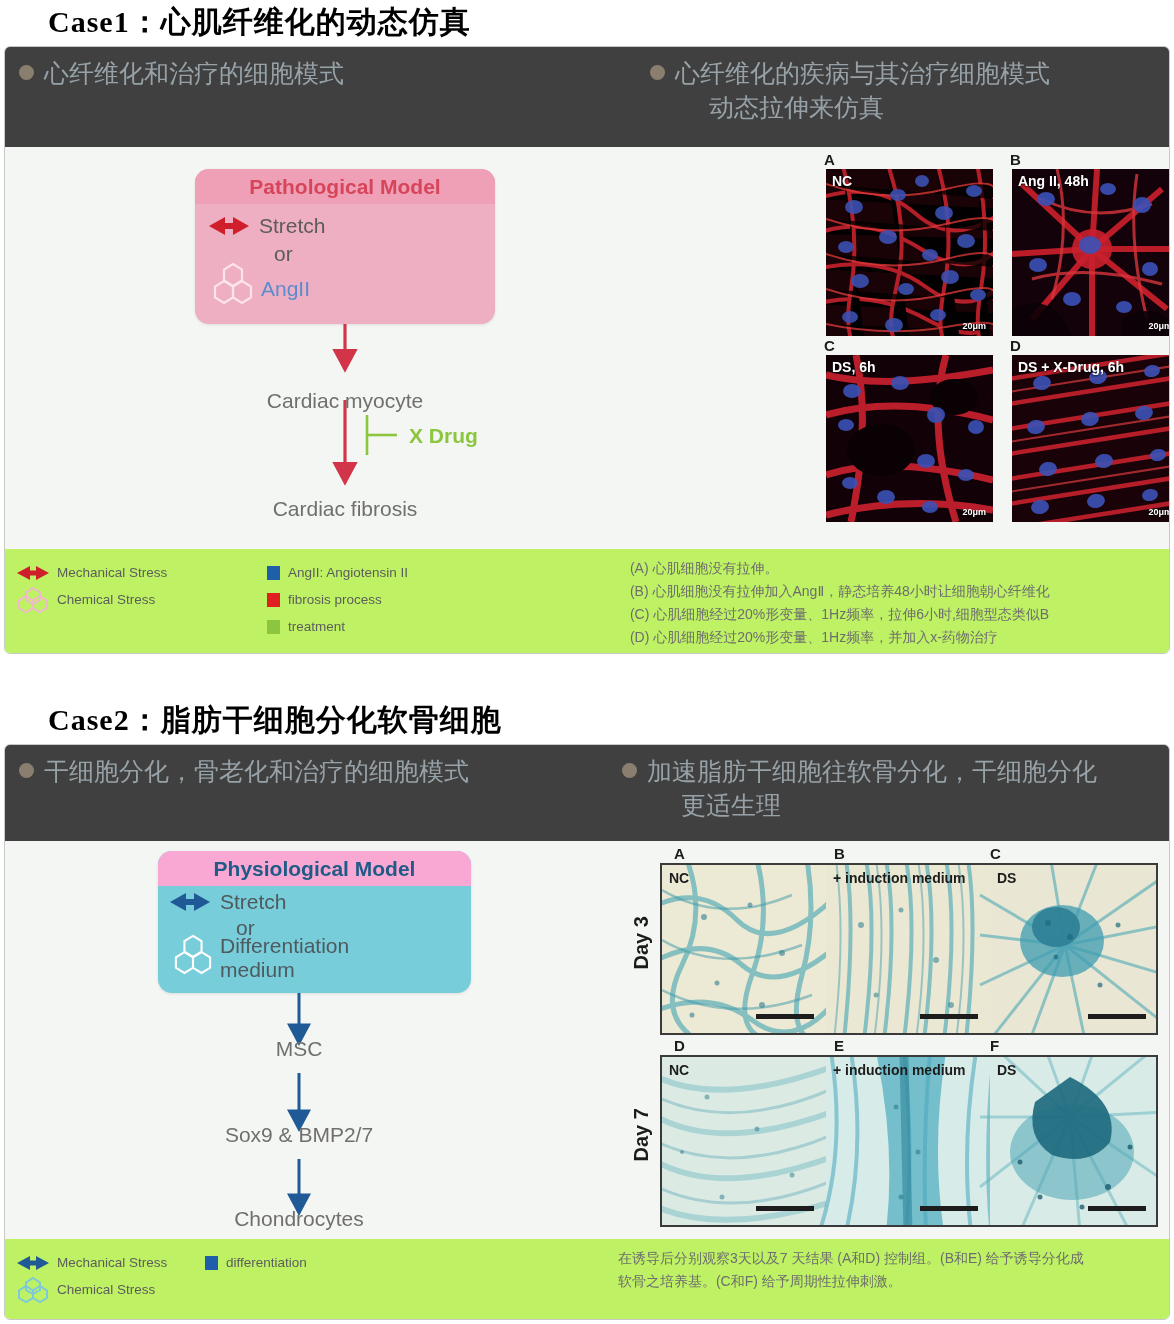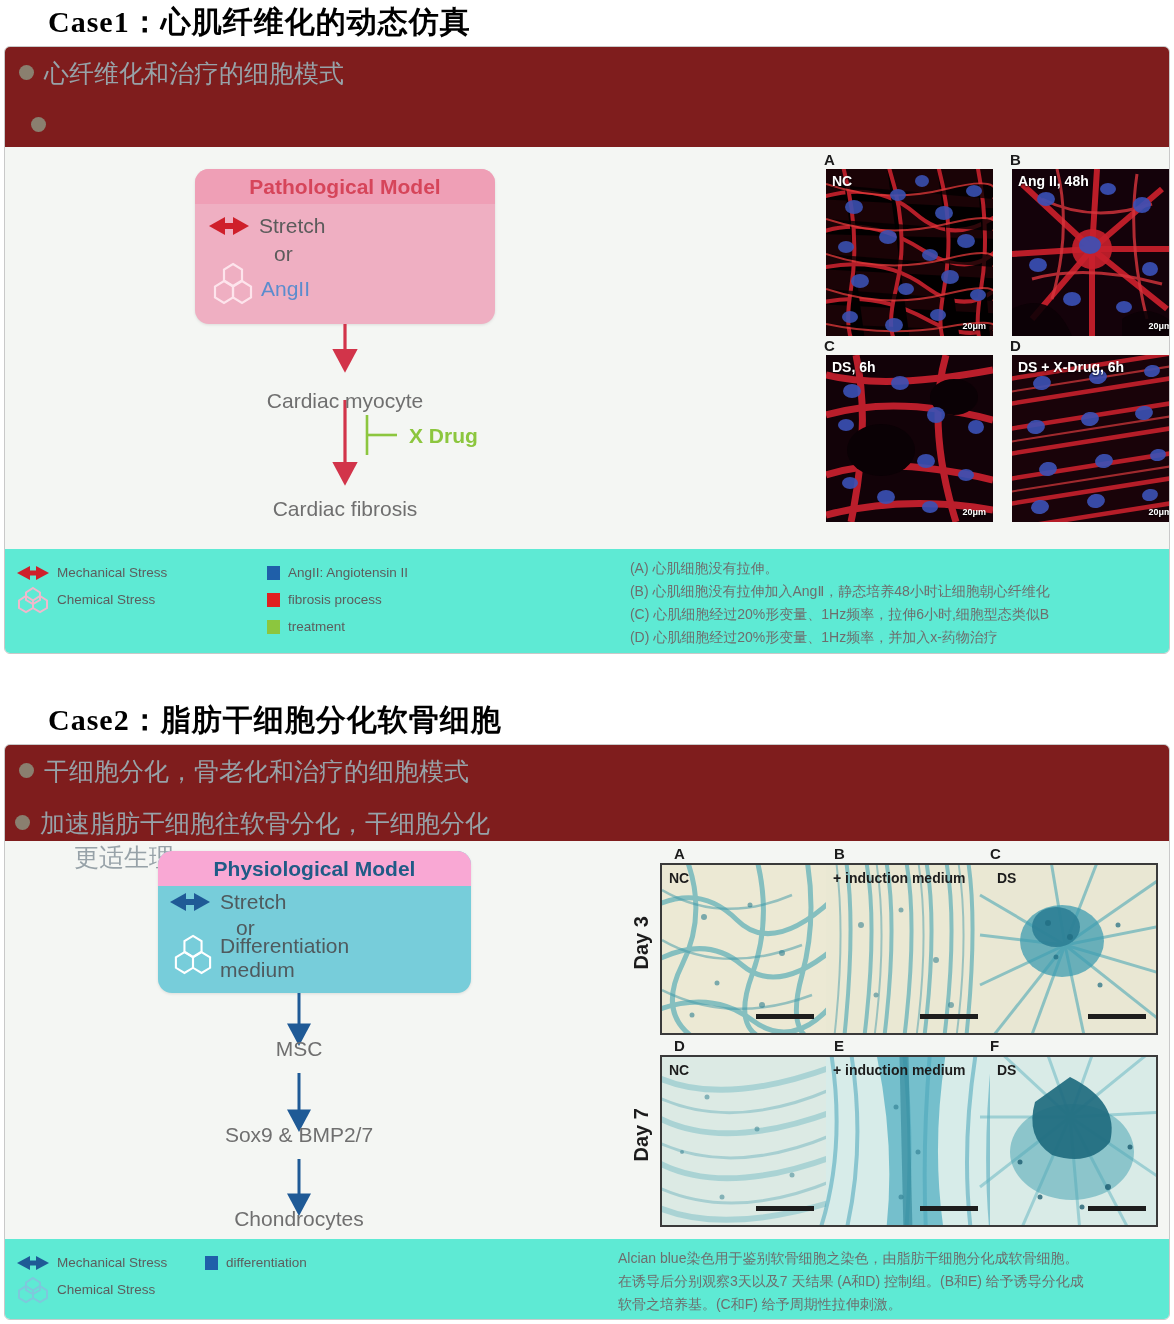--- a/index.html
+++ b/index.html
@@ -26,24 +26,23 @@
   
   .card{
     position:relative;
     border:1px solid #c9c9c9;
     border-radius:6px;
     background:#f4f6f3;
     overflow:hidden;
     box-sizing:border-box;
   }
   .card-header{
-    background:#7f1d1d;
+    background:#404040;
     display:flex;
     box-sizing:border-box;
-    flex-direction:column;
   }
   .hdr-col{
     display:flex;
     align-items:flex-start;
     padding:10px 6px 8px 14px;
     box-sizing:border-box;
   }
   .bullet{
     width:15px;height:15px;border-radius:50%;
     background:#8a7f6f;
@@ -58,21 +57,21 @@
   }
 
   
   .card-body{display:flex;box-sizing:border-box;background:#f4f6f3;}
   .body-left{position:relative;box-sizing:border-box;}
   .body-right{position:relative;box-sizing:border-box;}
 
   
   .legend-strip{
     display:flex;
-    background:#5eead4;
+    background:#bef264;
     box-sizing:border-box;
   }
   .legend-left{display:flex;padding:10px 0 10px 12px;box-sizing:border-box;}
   .legend-col{display:flex;flex-direction:column;}
   .legend-row{display:flex;align-items:center;height:27px;}
   .legend-label{font-size:13.5px;color:#5d5d5d;margin-left:8px;white-space:nowrap;}
   .sw{width:13px;height:14px;flex:0 0 auto;}
   .legend-right{
     padding:8px 10px 8px 6px;
     box-sizing:border-box;
@@ -172,20 +171,24 @@
 
   <div class="card" style="position:absolute;left:4px;top:46px;width:1166px;height:608px;">
 
     <div class="card-header" style="height:100px;">
       <div class="hdr-col" style="width:620px;">
         <span class="bullet"></span>
         <span class="hdr-text">心纤维化和治疗的细胞模式</span>
       </div>
       <div class="hdr-col" style="width:546px;padding-left:26px;">
         <span class="bullet"></span>
+        <span>
+          <span class="hdr-text" style="display:block">心纤维化的疾病与其治疗细胞模式</span>
+          <span class="hdr-text" style="display:block;padding-left:34px">动态拉伸来仿真</span>
+        </span>
       </div>
     </div>
 
     <div class="card-body" style="height:402px;">
 
       <div class="body-left" style="width:620px;">
 
         <div class="model-box" style="left:190px;top:22px;width:300px;height:155px;background:#efafc2;">
           <div class="model-title" style="background:#ef9fb6;color:#d6455a;">Pathological Model</div>
           <div class="model-body">
@@ -712,20 +715,19 @@
           </div>
         </div>
         <div class="legend-col">
           <div class="legend-row">
             <span class="sw" style="background:#1f5fa9;"></span>
             <span class="legend-label">differentiation</span>
           </div>
         </div>
       </div>
       <div class="legend-right" style="width:558px;">
-        <div class="cap-line">Alcian blue染色用于鉴别软骨细胞之染色，由脂肪干细胞分化成软骨细胞。</div>
         <div class="cap-line">在诱导后分别观察3天以及7 天结果 (A和D) 控制组。(B和E) 给予诱导分化成</div>
         <div class="cap-line">软骨之培养基。(C和F) 给予周期性拉伸刺激。</div>
       </div>
     </div>
   </div>
 
 </div>
 
 </body></html>

